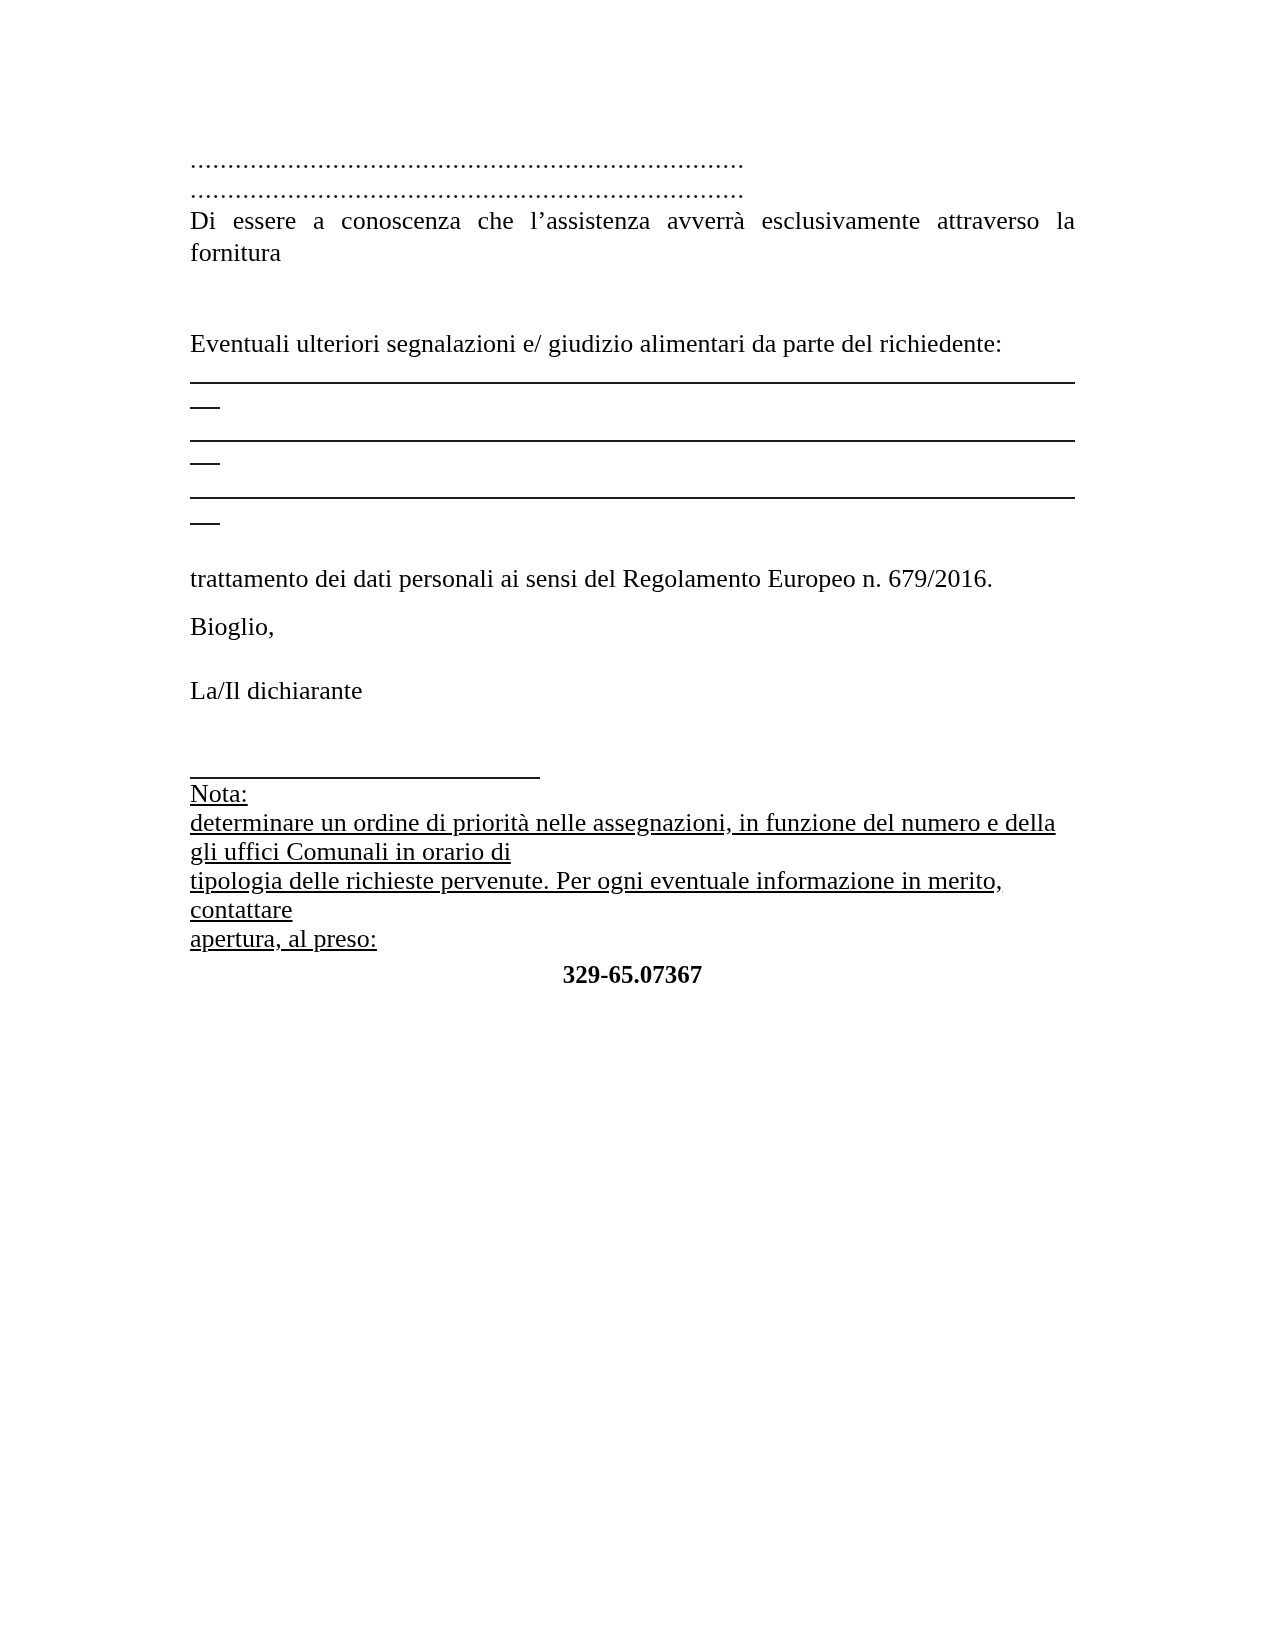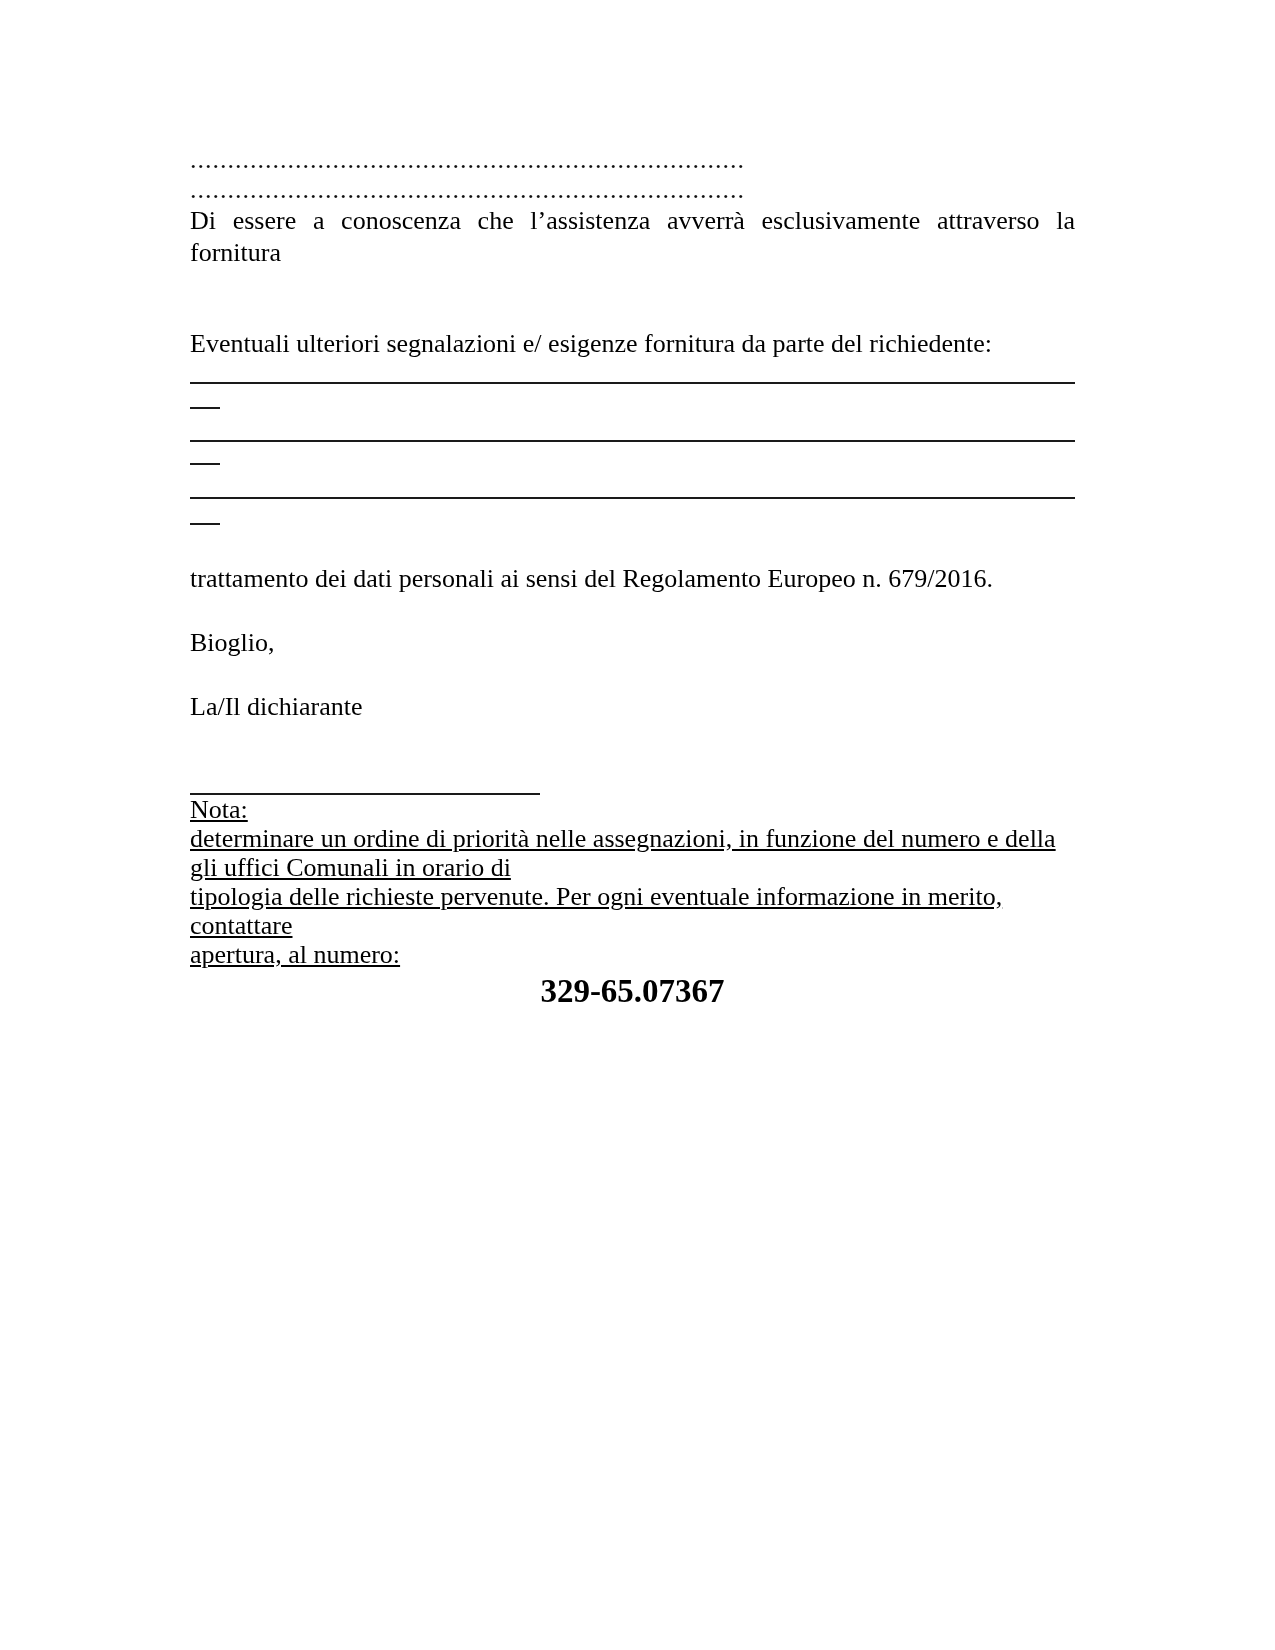--- a/index.html
+++ b/index.html
@@ -52,58 +52,58 @@
     width: 30px;
     border-top: 2px solid #1a1a1a;
   }
   .rl-1 { margin-top: 22px; }
   .rs-1 { margin-top: 23px; }
   .rl-2 { margin-top: 31px; }
   .rs-2 { margin-top: 21px; }
   .rl-3 { margin-top: 32px; }
   .rs-3 { margin-top: 24px; }
   .privacy { margin-top: 38px; }
-  .place-line { margin-top: 32px; }
+  .place-line { margin-top: 16px; }
   .declarant {
     margin-top: 32px;
   }
   .signature-rule {
     height: 0;
     width: 350px;
     border-top: 2px solid #1a1a1a;
     margin-top: 70px;
   }
   .nota-block {
     margin-top: 0;
     line-height: 29px;
     text-decoration: underline;
   }
   .phone {
     margin-top: 2px;
     width: 885px;
     text-align: center;
     font-weight: bold;
-    font-size: 33px;
+    font-size: 25px;
     line-height: 40px;
   }
 </style>
 </head>
 <body>
 
 <div class="page">
   <div class="content">
 
     <div class="dotted-line">................................................................................</div>
     <div class="dotted-line">................................................................................</div>
 
     <div class="para intro">
       <div class="line-just">Di essere a conoscenza che l’assistenza avverrà esclusivamente attraverso la fornitura</div>
     </div>
 
-    <div class="para requests-label">Eventuali ulteriori segnalazioni e/ esigenze fornitura da parte del richiedente:</div>
+    <div class="para requests-label">Eventuali ulteriori segnalazioni e/ giudizio alimentari da parte del richiedente:</div>
 
     <div class="rule-long rl-1"></div>
     <div class="rule-short rs-1"></div>
     <div class="rule-long rl-2"></div>
     <div class="rule-short rs-2"></div>
     <div class="rule-long rl-3"></div>
     <div class="rule-short rs-3"></div>
 
     <div class="para privacy">
       <div>trattamento dei dati personali ai sensi del Regolamento Europeo n. 679/2016.</div>
@@ -113,19 +113,19 @@
 
     <div class="declarant">La/Il dichiarante</div>
 
     <div class="signature-rule"></div>
 
     <div class="para nota-block">
       <div>Nota:</div>
       <div>determinare un ordine di priorità nelle assegnazioni, in funzione del numero e della</div>
       <div>gli uffici Comunali in orario di</div>
       <div>tipologia delle richieste pervenute. Per ogni eventuale informazione in merito, contattare</div>
-      <div>apertura, al numero:</div>
+      <div>apertura, al preso:</div>
     </div>
 
     <div class="phone">329-65.07367</div>
 
   </div>
 </div>
 
 </body></html>

